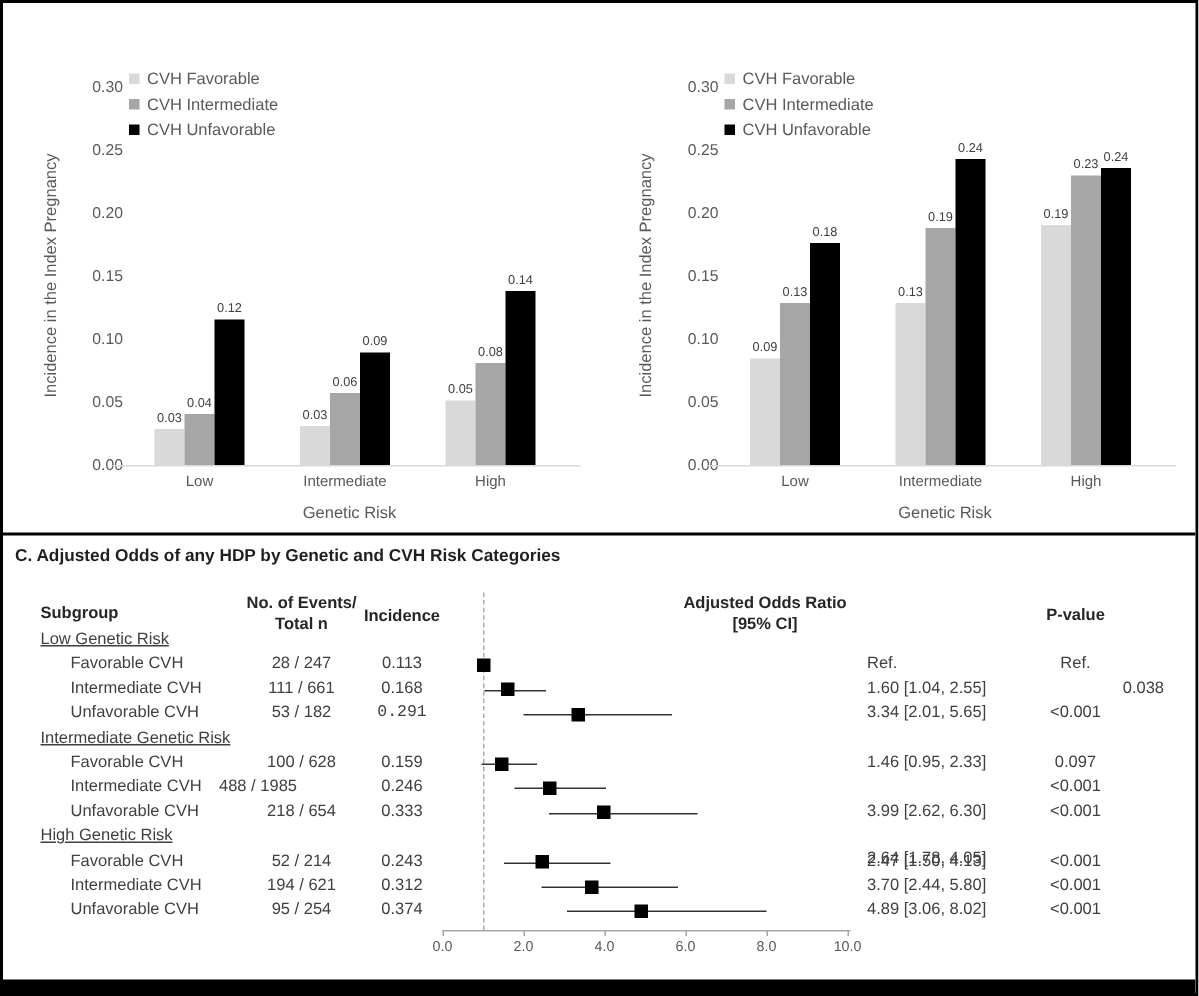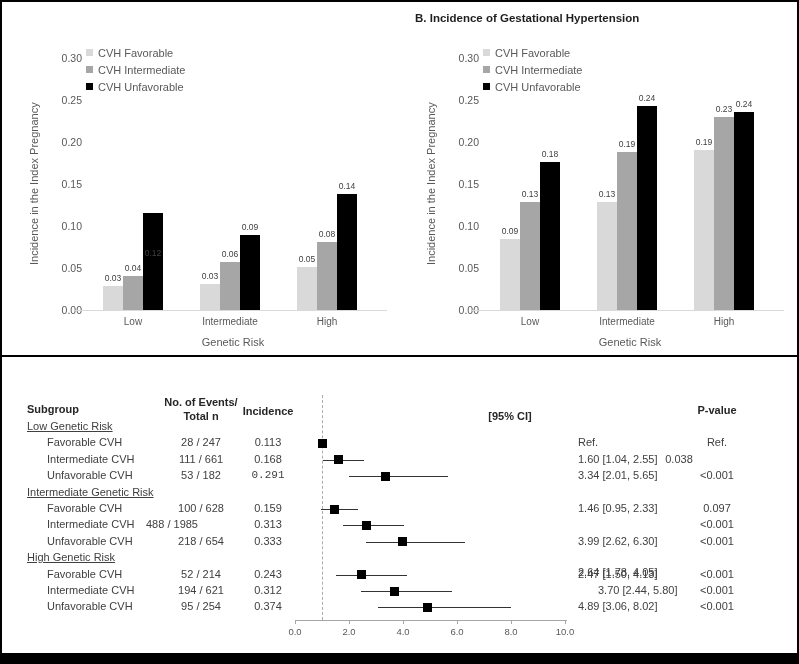--- a/index.html
+++ b/index.html
@@ -66,41 +66,40 @@
           <div class="lrow">
             <div class="sw" style="background: rgb(0, 0, 0);"></div>
             <div class="ltxt">CVH Unfavorable</div>
           </div>
         </div>
         <div class="bar" style="left: 101px; top: 284px; width: 20px; height: 24px; background: rgb(217, 217, 217);"></div>
         <div class="blabel" style="left: 96px; top: 271px; width: 30px;">0.03</div>
         <div class="bar" style="left: 121px; top: 274px; width: 20px; height: 34px; background: rgb(166, 166, 166);"></div>
         <div class="blabel" style="left: 116px; top: 261px; width: 30px;">0.04</div>
         <div class="bar" style="left: 141px; top: 211px; width: 20px; height: 97px; background: rgb(0, 0, 0);"></div>
-        <div class="blabel" style="left: 136px; top: 198px; width: 30px; margin-top: 48px;">0.12</div>
+        <div class="blabel" style="left: 136px; top: 198px; width: 30px;">0.12</div>
         <div class="catlabel" style="left: 83px; width: 96px;">Low</div>
         <div class="bar" style="left: 198px; top: 282px; width: 20px; height: 26px; background: rgb(217, 217, 217);"></div>
         <div class="blabel" style="left: 193px; top: 269px; width: 30px;">0.03</div>
         <div class="bar" style="left: 218px; top: 260px; width: 20px; height: 48px; background: rgb(166, 166, 166);"></div>
         <div class="blabel" style="left: 213px; top: 247px; width: 30px;">0.06</div>
         <div class="bar" style="left: 238px; top: 233px; width: 20px; height: 75px; background: rgb(0, 0, 0);"></div>
         <div class="blabel" style="left: 233px; top: 220px; width: 30px;">0.09</div>
         <div class="catlabel" style="left: 180px; width: 96px;">Intermediate</div>
         <div class="bar" style="left: 295px; top: 265px; width: 20px; height: 43px; background: rgb(217, 217, 217);"></div>
         <div class="blabel" style="left: 290px; top: 252px; width: 30px;">0.05</div>
         <div class="bar" style="left: 315px; top: 240px; width: 20px; height: 68px; background: rgb(166, 166, 166);"></div>
         <div class="blabel" style="left: 310px; top: 227px; width: 30px;">0.08</div>
         <div class="bar" style="left: 335px; top: 192px; width: 20px; height: 116px; background: rgb(0, 0, 0);"></div>
         <div class="blabel" style="left: 330px; top: 179px; width: 30px;">0.14</div>
         <div class="catlabel" style="left: 277px; width: 96px;">High</div>
       </div>
   </section>
 
   <section class="panel" id="panel-b">
-    <h2 class="panel-title">B. Incidence of Gestational Hypertension</h2>
     <div class="chart" id="chart-b">
       <div class="y-title">Incidence in the Index Pregnancy</div>
       <div class="x-title">Genetic Risk</div>
     <div class="ytick" style="top: 50px;">0.30</div>
         <div class="ytick" style="top: 92px;">0.25</div>
         <div class="ytick" style="top: 134px;">0.20</div>
         <div class="ytick" style="top: 176px;">0.15</div>
         <div class="ytick" style="top: 218px;">0.10</div>
         <div class="ytick" style="top: 260px;">0.05</div>
         <div class="ytick" style="top: 302px;">0.00</div>
@@ -139,63 +138,65 @@
         <div class="blabel" style="left: 310px; top: 102px; width: 30px;">0.23</div>
         <div class="bar" style="left: 335px; top: 110px; width: 20px; height: 198px; background: rgb(0, 0, 0);"></div>
         <div class="blabel" style="left: 330px; top: 97px; width: 30px;">0.24</div>
         <div class="catlabel" style="left: 277px; width: 96px;">High</div>
       </div>
   </section>
 
   <div class="divider"></div>
 
   <section id="panel-c">
+    <h2 class="c-title">C. Adjusted Odds of any HDP by Genetic and CVH Risk Categories</h2>
 
     <div class="c-head" style="left:25px;top:46px;">Subgroup</div>
     <div class="c-head" style="left:144px;top:39px;width:110px;text-align:center;">No. of Events/</div>
     <div class="c-head" style="left:144px;top:53px;width:110px;text-align:center;">Total n</div>
     <div class="c-head" style="left:226px;top:48px;width:80px;text-align:center;">Incidence</div>
+    <div class="c-head" style="left:408px;top:39px;width:200px;text-align:center;">Adjusted Odds Ratio</div>
     <div class="c-head" style="left:408px;top:53px;width:200px;text-align:center;">[95% CI]</div>
     <div class="c-head" style="left:675px;top:47px;width:80px;text-align:center;">P-value</div>
 
     <div class="f-dash"></div>
     <div class="f-axis"></div>
     <div id="forest-rows">
         <div class="c-cell c-group" style="left: 25px; top: 63px;">Low Genetic Risk</div>
         <div class="c-cell" style="left: 45px; top: 79px;">Favorable CVH</div>
         <div class="c-cell" style="left: 144px; top: 79px; width: 110px; text-align: center;">28 / 247</div>
         <div class="c-cell" style="left: 226px; top: 79px; width: 80px; text-align: center;">0.113</div>
         <div class="c-cell" style="left: 576px; top: 79px;">Ref.</div>
         <div class="c-cell" style="left: 680px; top: 79px; width: 70px; text-align: center;">Ref.</div>
         <div class="f-marker" style="left: 315.5px; top: 81.9px;"></div>
         <div class="c-cell" style="left: 45px; top: 96px;">Intermediate CVH</div>
         <div class="c-cell" style="left: 144px; top: 96px; width: 110px; text-align: center;">111 / 661</div>
         <div class="c-cell" style="left: 226px; top: 96px; width: 80px; text-align: center;">0.168</div>
         <div class="c-cell" style="left: 576px; top: 96px;">1.60 [1.04, 2.55]</div>
-        <div class="c-cell" style="left: 642px; top: 96px; width: 70px; text-align: center;">0.038</div>
+        <div class="c-cell" style="left: 704px; top: 96px; width: 70px; text-align: right;">0.038</div>
         <div class="f-ci" style="left: 321.1px; top: 103px; width: 40.8px;"></div>
         <div class="f-marker" style="left: 331.7px; top: 98.3px;"></div>
         <div class="c-cell" style="left: 45px; top: 112px;">Unfavorable CVH</div>
         <div class="c-cell" style="left: 144px; top: 112px; width: 110px; text-align: center;">53 / 182</div>
         <div class="c-cell" style="left: 226px; top: 112px; width: 80px; text-align: center; font-family: Liberation Mono, monospace;">0.291</div>
         <div class="c-cell" style="left: 576px; top: 112px;">3.34 [2.01, 5.65]</div>
         <div class="c-cell" style="left: 680px; top: 112px; width: 70px; text-align: center;">&lt;0.001</div>
         <div class="f-ci" style="left: 347.3px; top: 119px; width: 98.3px;"></div>
         <div class="f-marker" style="left: 378.7px; top: 114.7px;"></div>
         <div class="c-cell c-group" style="left: 25px; top: 129px;">Intermediate Genetic Risk</div>
         <div class="c-cell" style="left: 45px; top: 145px;">Favorable CVH</div>
         <div class="c-cell" style="left: 144px; top: 145px; width: 110px; text-align: center;">100 / 628</div>
         <div class="c-cell" style="left: 226px; top: 145px; width: 80px; text-align: center;">0.159</div>
         <div class="c-cell" style="left: 576px; top: 145px;">1.46 [0.95, 2.33]</div>
         <div class="c-cell" style="left: 680px; top: 145px; width: 70px; text-align: center;">0.097</div>
         <div class="f-ci" style="left: 318.6px; top: 152px; width: 37.3px;"></div>
         <div class="f-marker" style="left: 327.9px; top: 147.5px;"></div>
         <div class="c-cell" style="left: 45px; top: 161px;">Intermediate CVH</div>
         <div class="c-cell" style="left: 144px; top: 161px; width: 110px; text-align: left;">488 / 1985</div>
-        <div class="c-cell" style="left: 226px; top: 161px; width: 80px; text-align: center;">0.313</div>
+        <div class="c-cell" style="left: 226px; top: 161px; width: 80px; text-align: center;">0.246</div>
         <div class="c-cell" style="left: 576px; top: 161px; margin-top: 48px;">2.64 [1.78, 4.05]</div>
         <div class="c-cell" style="left: 680px; top: 161px; width: 70px; text-align: center;">&lt;0.001</div>
         <div class="f-ci" style="left: 341.1px; top: 168px; width: 61.3px;"></div>
         <div class="f-marker" style="left: 359.8px; top: 163.9px;"></div>
         <div class="c-cell" style="left: 45px; top: 178px;">Unfavorable CVH</div>
         <div class="c-cell" style="left: 144px; top: 178px; width: 110px; text-align: center;">218 / 654</div>
         <div class="c-cell" style="left: 226px; top: 178px; width: 80px; text-align: center;">0.333</div>
         <div class="c-cell" style="left: 576px; top: 178px;">3.99 [2.62, 6.30]</div>
         <div class="c-cell" style="left: 680px; top: 178px; width: 70px; text-align: center;">&lt;0.001</div>
         <div class="f-ci" style="left: 363.7px; top: 185px; width: 99.4px;"></div>
@@ -204,21 +205,21 @@
         <div class="c-cell" style="left: 45px; top: 211px;">Favorable CVH</div>
         <div class="c-cell" style="left: 144px; top: 211px; width: 110px; text-align: center;">52 / 214</div>
         <div class="c-cell" style="left: 226px; top: 211px; width: 80px; text-align: center;">0.243</div>
         <div class="c-cell" style="left: 576px; top: 211px;">2.47 [1.50, 4.13]</div>
         <div class="c-cell" style="left: 680px; top: 211px; width: 70px; text-align: center;">&lt;0.001</div>
         <div class="f-ci" style="left: 333.5px; top: 218px; width: 71px;"></div>
         <div class="f-marker" style="left: 355.2px; top: 213.1px;"></div>
         <div class="c-cell" style="left: 45px; top: 227px;">Intermediate CVH</div>
         <div class="c-cell" style="left: 144px; top: 227px; width: 110px; text-align: center;">194 / 621</div>
         <div class="c-cell" style="left: 226px; top: 227px; width: 80px; text-align: center;">0.312</div>
-        <div class="c-cell" style="left: 576px; top: 227px; margin-left: 20px;">3.70 [2.44, 5.80]</div>
+        <div class="c-cell" style="left: 576px; top: 227px;">3.70 [2.44, 5.80]</div>
         <div class="c-cell" style="left: 680px; top: 227px; width: 70px; text-align: center;">&lt;0.001</div>
         <div class="f-ci" style="left: 358.9px; top: 234px; width: 90.7px;"></div>
         <div class="f-marker" style="left: 388.4px; top: 229.5px;"></div>
         <div class="c-cell" style="left: 45px; top: 243px;">Unfavorable CVH</div>
         <div class="c-cell" style="left: 144px; top: 243px; width: 110px; text-align: center;">95 / 254</div>
         <div class="c-cell" style="left: 226px; top: 243px; width: 80px; text-align: center;">0.374</div>
         <div class="c-cell" style="left: 576px; top: 243px;">4.89 [3.06, 8.02]</div>
         <div class="c-cell" style="left: 680px; top: 243px; width: 70px; text-align: center;">&lt;0.001</div>
         <div class="f-ci" style="left: 375.6px; top: 250px; width: 133.9px;"></div>
         <div class="f-marker" style="left: 420.5px; top: 245.9px;"></div>

